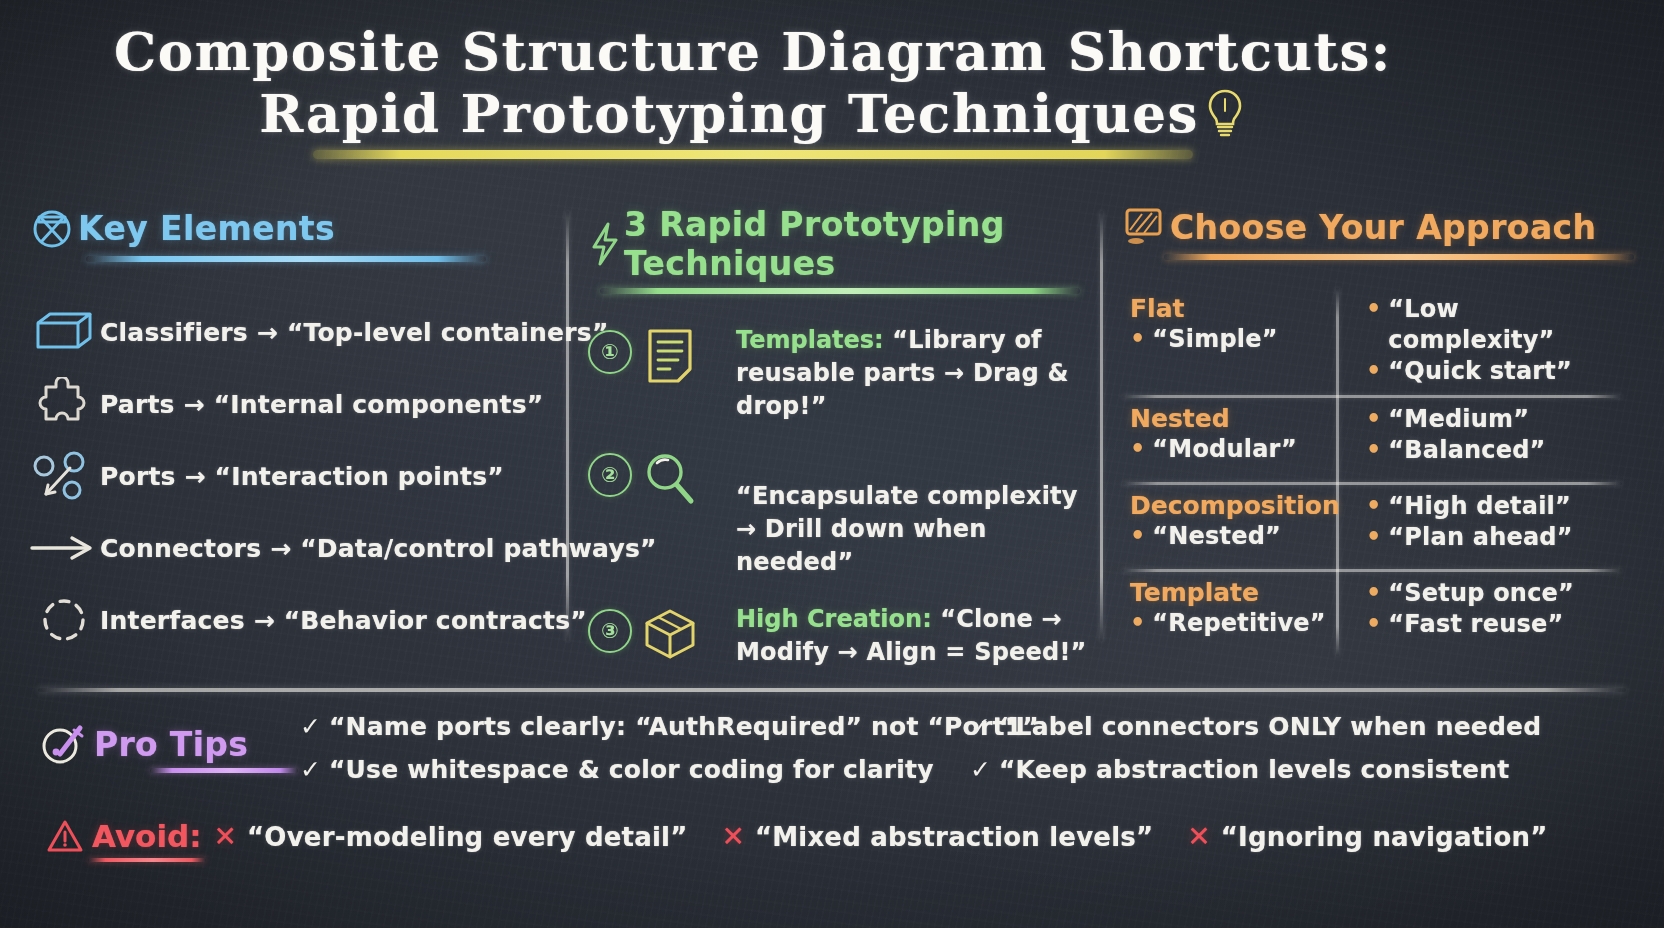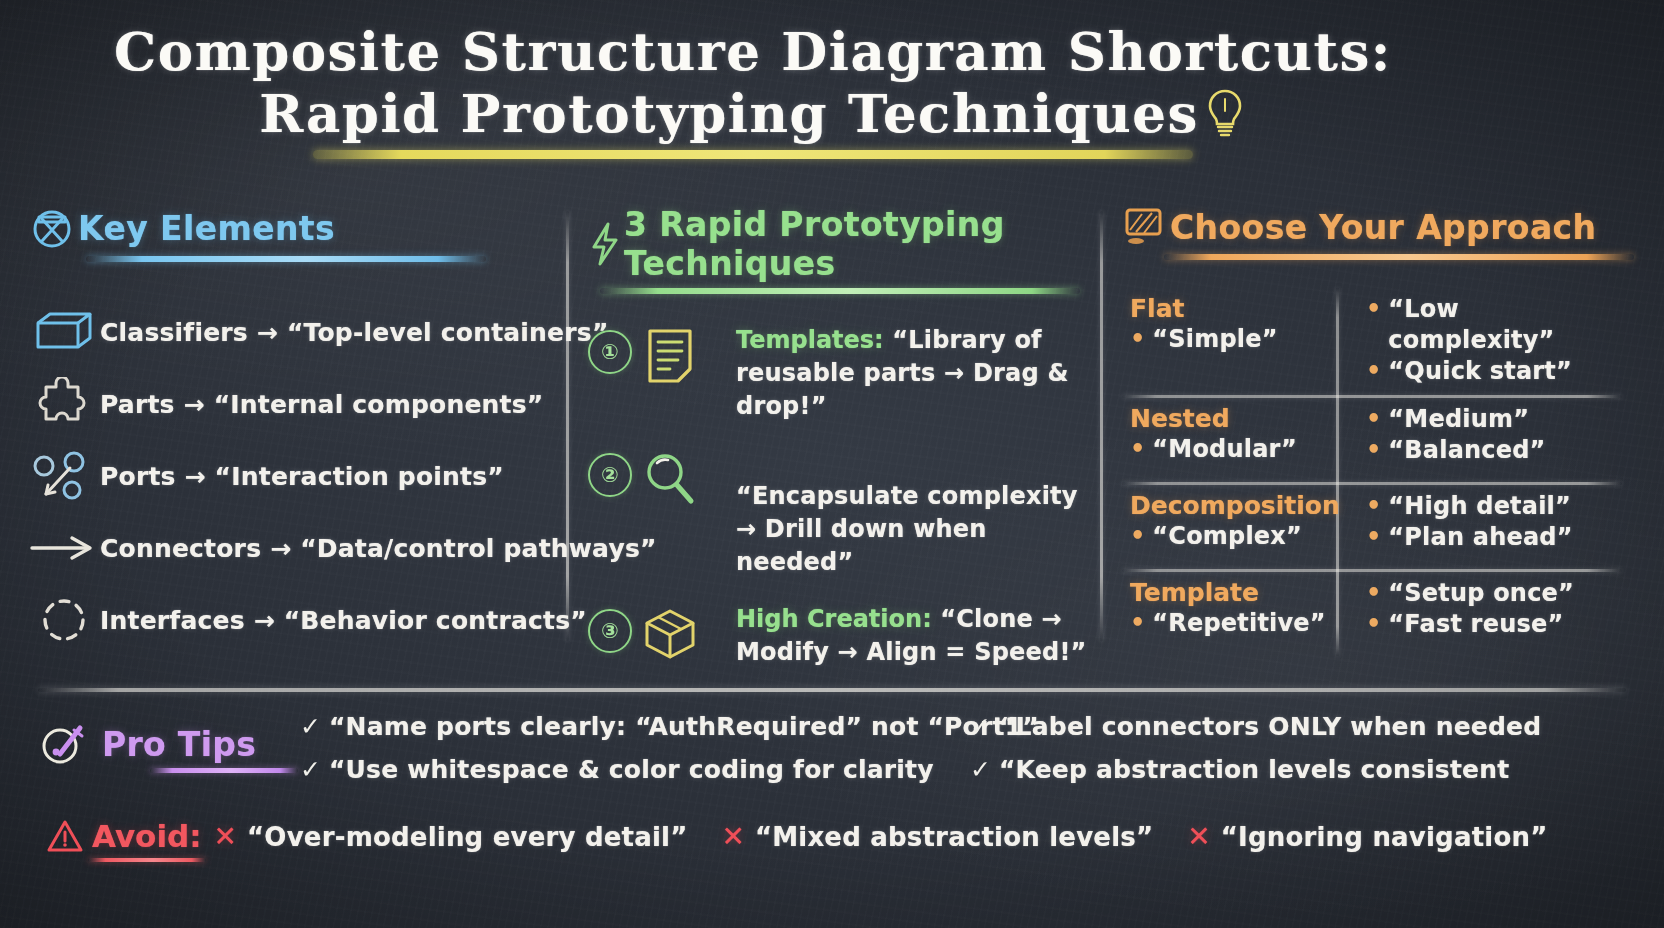--- a/index.html
+++ b/index.html
@@ -121,21 +121,21 @@
     background:linear-gradient(180deg,rgba(240,238,232,0) 0%,rgba(240,238,232,.5) 8%,rgba(240,238,232,.55) 92%,rgba(240,238,232,0) 100%);
     box-shadow:0 0 5px rgba(255,255,255,.16);}
 
   
   #big-rule{
     position:absolute;left:38px;top:688px;width:1588px;height:4px;border-radius:3px;
     background:linear-gradient(90deg,rgba(240,238,232,0) 0%,rgba(240,238,232,.62) 5%,rgba(240,238,232,.72) 50%,rgba(240,238,232,.6) 95%,rgba(240,238,232,0) 100%);
     box-shadow:0 0 7px rgba(255,255,255,.22);
   }
   #protips{position:absolute;left:40px;top:706px;width:1590px;display:flex;align-items:flex-start;}
-  #protips-label{display:flex;align-items:center;gap:10px;width:260px;min-width:260px;padding-top:14px;}
+  #protips-label{display:flex;align-items:center;gap:2px;width:260px;min-width:260px;padding-top:14px;}
   #protips-label .ptxt{font-size:33px;font-weight:700;letter-spacing:.3px;}
   #protips-underline{position:absolute;left:110px;top:62px;width:148px;height:5px;border-radius:3px;
     background:linear-gradient(90deg,rgba(200,140,235,0),#c98fee 15%,#dfb2f7 55%,#c289ec 88%,rgba(200,140,235,0));
     box-shadow:0 0 6px rgba(200,145,235,.4);}
   .tipcol{display:flex;flex-direction:column;gap:9px;}
   #tipcol-a{width:670px;padding-top:4px;}
   #tipcol-b{flex:1;padding-top:4px;}
   .tip{display:flex;align-items:baseline;gap:8px;font-size:25px;font-weight:600;line-height:34px;white-space:nowrap;}
   .check{font-size:25px;color:#f0efe9;}
 
@@ -358,21 +358,21 @@
                 </div>
           </div>
         </div>
         <div class="hrule"></div>
 
         <div class="arow">
           <div class="acell-l">
             <div class="aname orange">Decomposition</div>
             <div class="abul">
                   <span class="bdot">•</span>
-                  <span class="chalk">“Complex”</span>
+                  <span class="chalk">“Nested”</span>
                 </div>
           </div>
           <div class="acell-r">
             <div class="abul">
                   <span class="bdot">•</span>
                   <span class="chalk">“High detail”</span>
                 </div>
             <div class="abul">
                   <span class="bdot">•</span>
                   <span class="chalk">“Plan ahead”</span>

